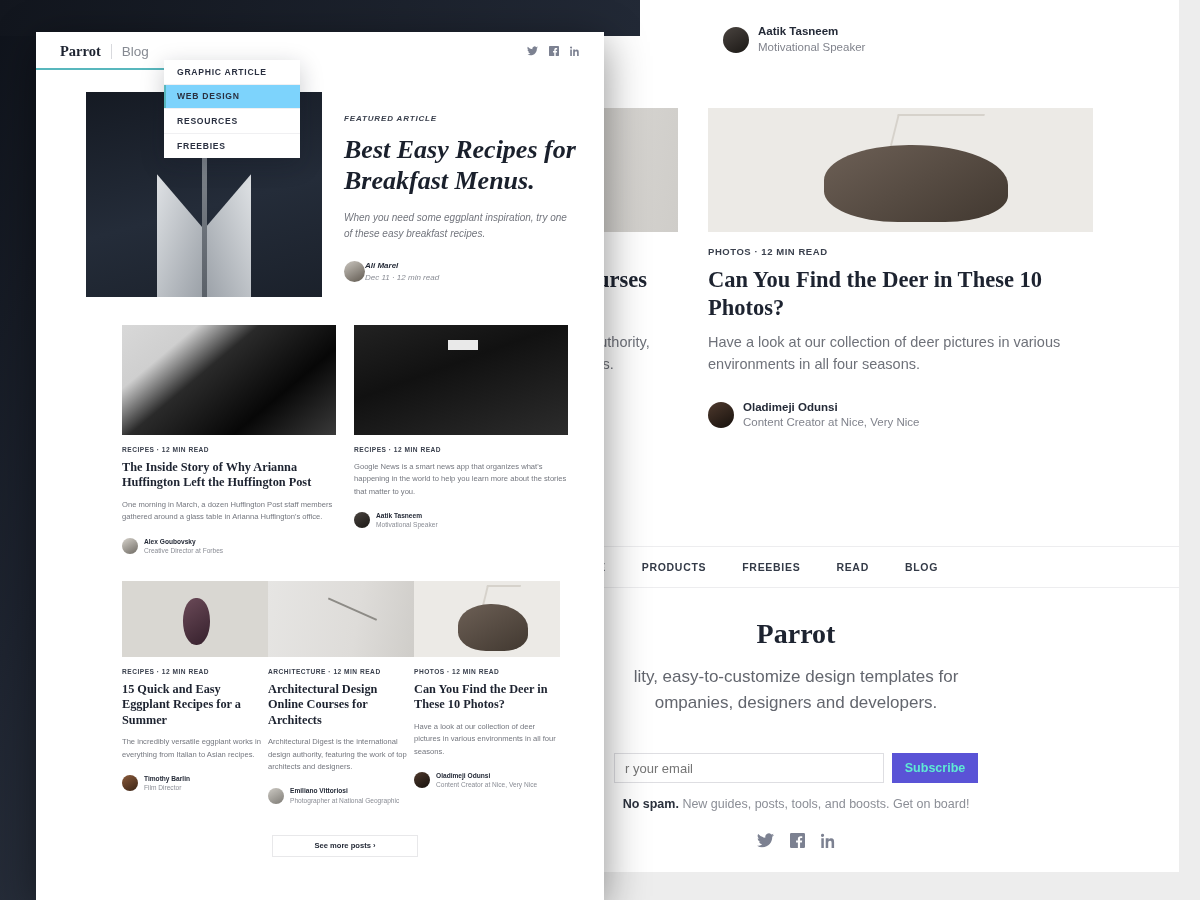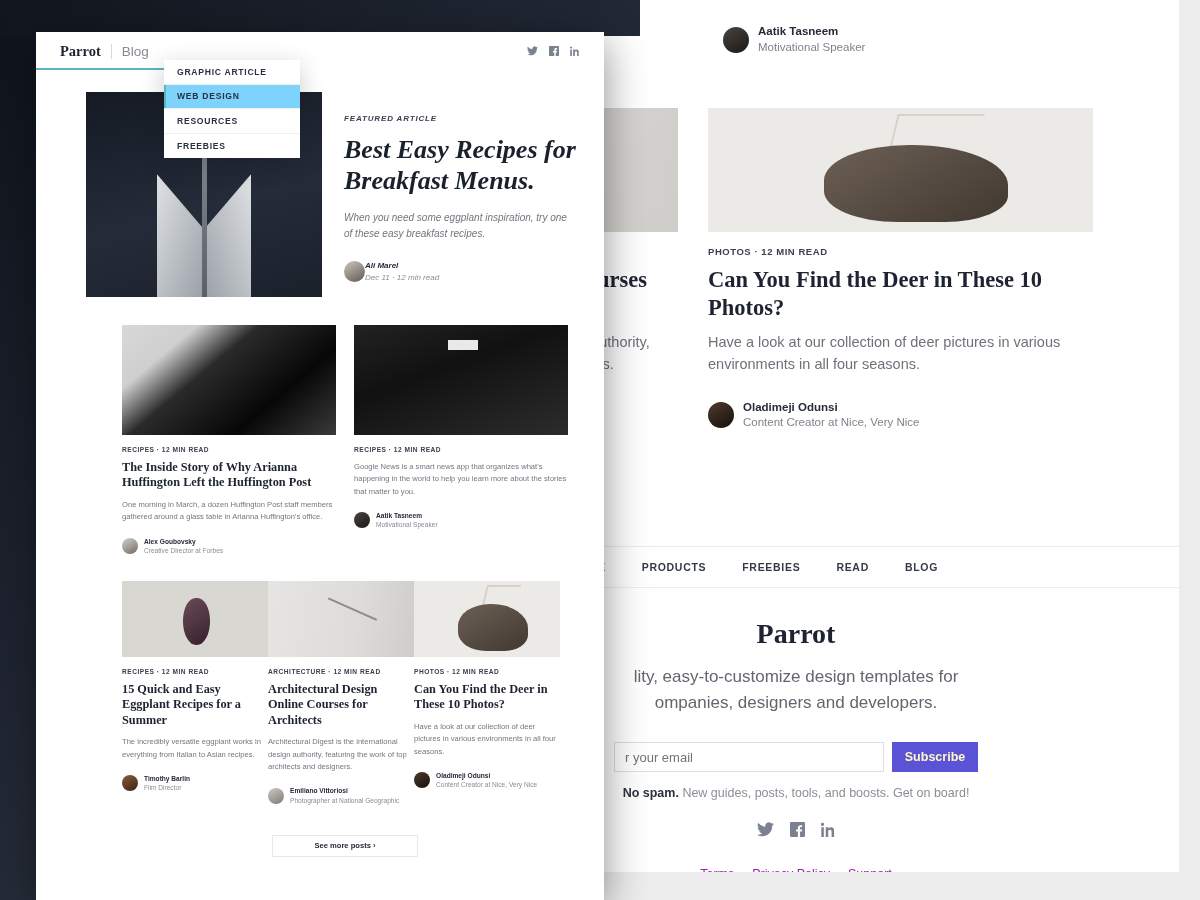--- a/index.html
+++ b/index.html
@@ -58,28 +58,28 @@
   .bg-footer{ position:absolute; left:0; top:600px; width:866px; }
   .bg-brand{
     text-align:center; font-family:"Liberation Serif",serif; font-weight:bold;
     font-size:28px; color:#1d2330; padding-left:100px; padding-top:18px;
   }
   .bg-tagline{
     text-align:center; font-size:17px; color:#63666e; line-height:1.5;
     margin-top:14px; padding-left:100px;
   }
   .bg-form{
-    display:flex; justify-content:center; margin-top:27px; padding-left:100px; gap:8px;align-items:flex-end;
+    display:flex; justify-content:center; margin-top:38px; padding-left:100px; gap:8px;align-items:flex-end;
   }
   .bg-form input{
     width:270px;height:30px;border:1px solid #dedee2;background:#fff;
     font-size:13px;color:#8b8e96;padding:0 10px;font-family:"Liberation Sans",sans-serif;
   }
   .bg-form button{
-    width:86px;height:30px;border:none;background:#5a53d6;color:#fef9c3;
+    width:86px;height:30px;border:none;background:#5a53d6;color:#5eead4;
     font-size:12.5px;font-weight:bold;cursor:pointer;font-family:"Liberation Sans",sans-serif;
   }
   .bg-nospam{ text-align:center;margin-top:14px;font-size:12.5px;color:#8b8e96; padding-left:100px;}
   .bg-nospam b{ color:#2b313d; }
   .bg-social{ display:flex;justify-content:center;gap:16px;margin-top:22px; padding-left:100px;}
   .bg-social span{ color:#7c8191; }
   .bg-legal{ display:flex;justify-content:center;gap:18px;margin-top:26px; padding-left:100px;}
   .bg-legal a{ font-size:12.5px;color:#a21caf;text-decoration:none;}
 
   

